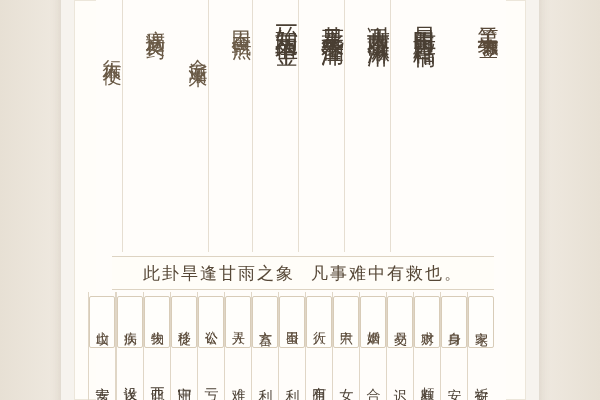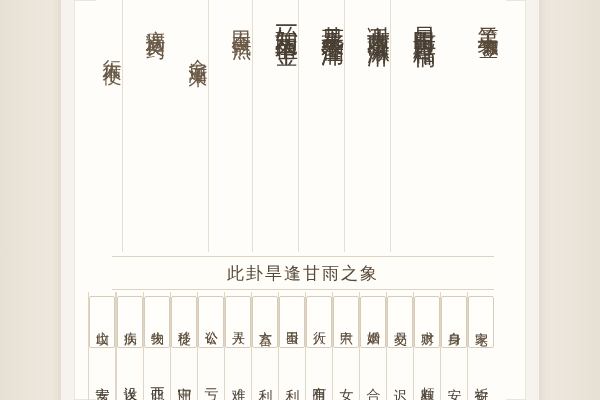--- a/index.html
+++ b/index.html
@@ -210,20 +210,21 @@
 
     <div class="vcol col-note">田蚕倍熟</div>
     <div class="vcol col-note2 no-rule">命运渐来</div>
     <div class="vcol col-note">病遇良药</div>
     <div class="vcol col-note2 no-rule">行人不便</div>
 
   </div>
 
   <div class="interp">
     <span>此卦旱逢甘雨之象</span>
+    <span>凡事难中有救也。</span>
   </div>
 
   <div class="grid">
     <div class="gcell">
       <div class="ghead">家宅</div>
       <div class="gbody">祈安</div>
     </div>
     <div class="gcell">
       <div class="ghead">自身</div>
       <div class="gbody">安</div>

